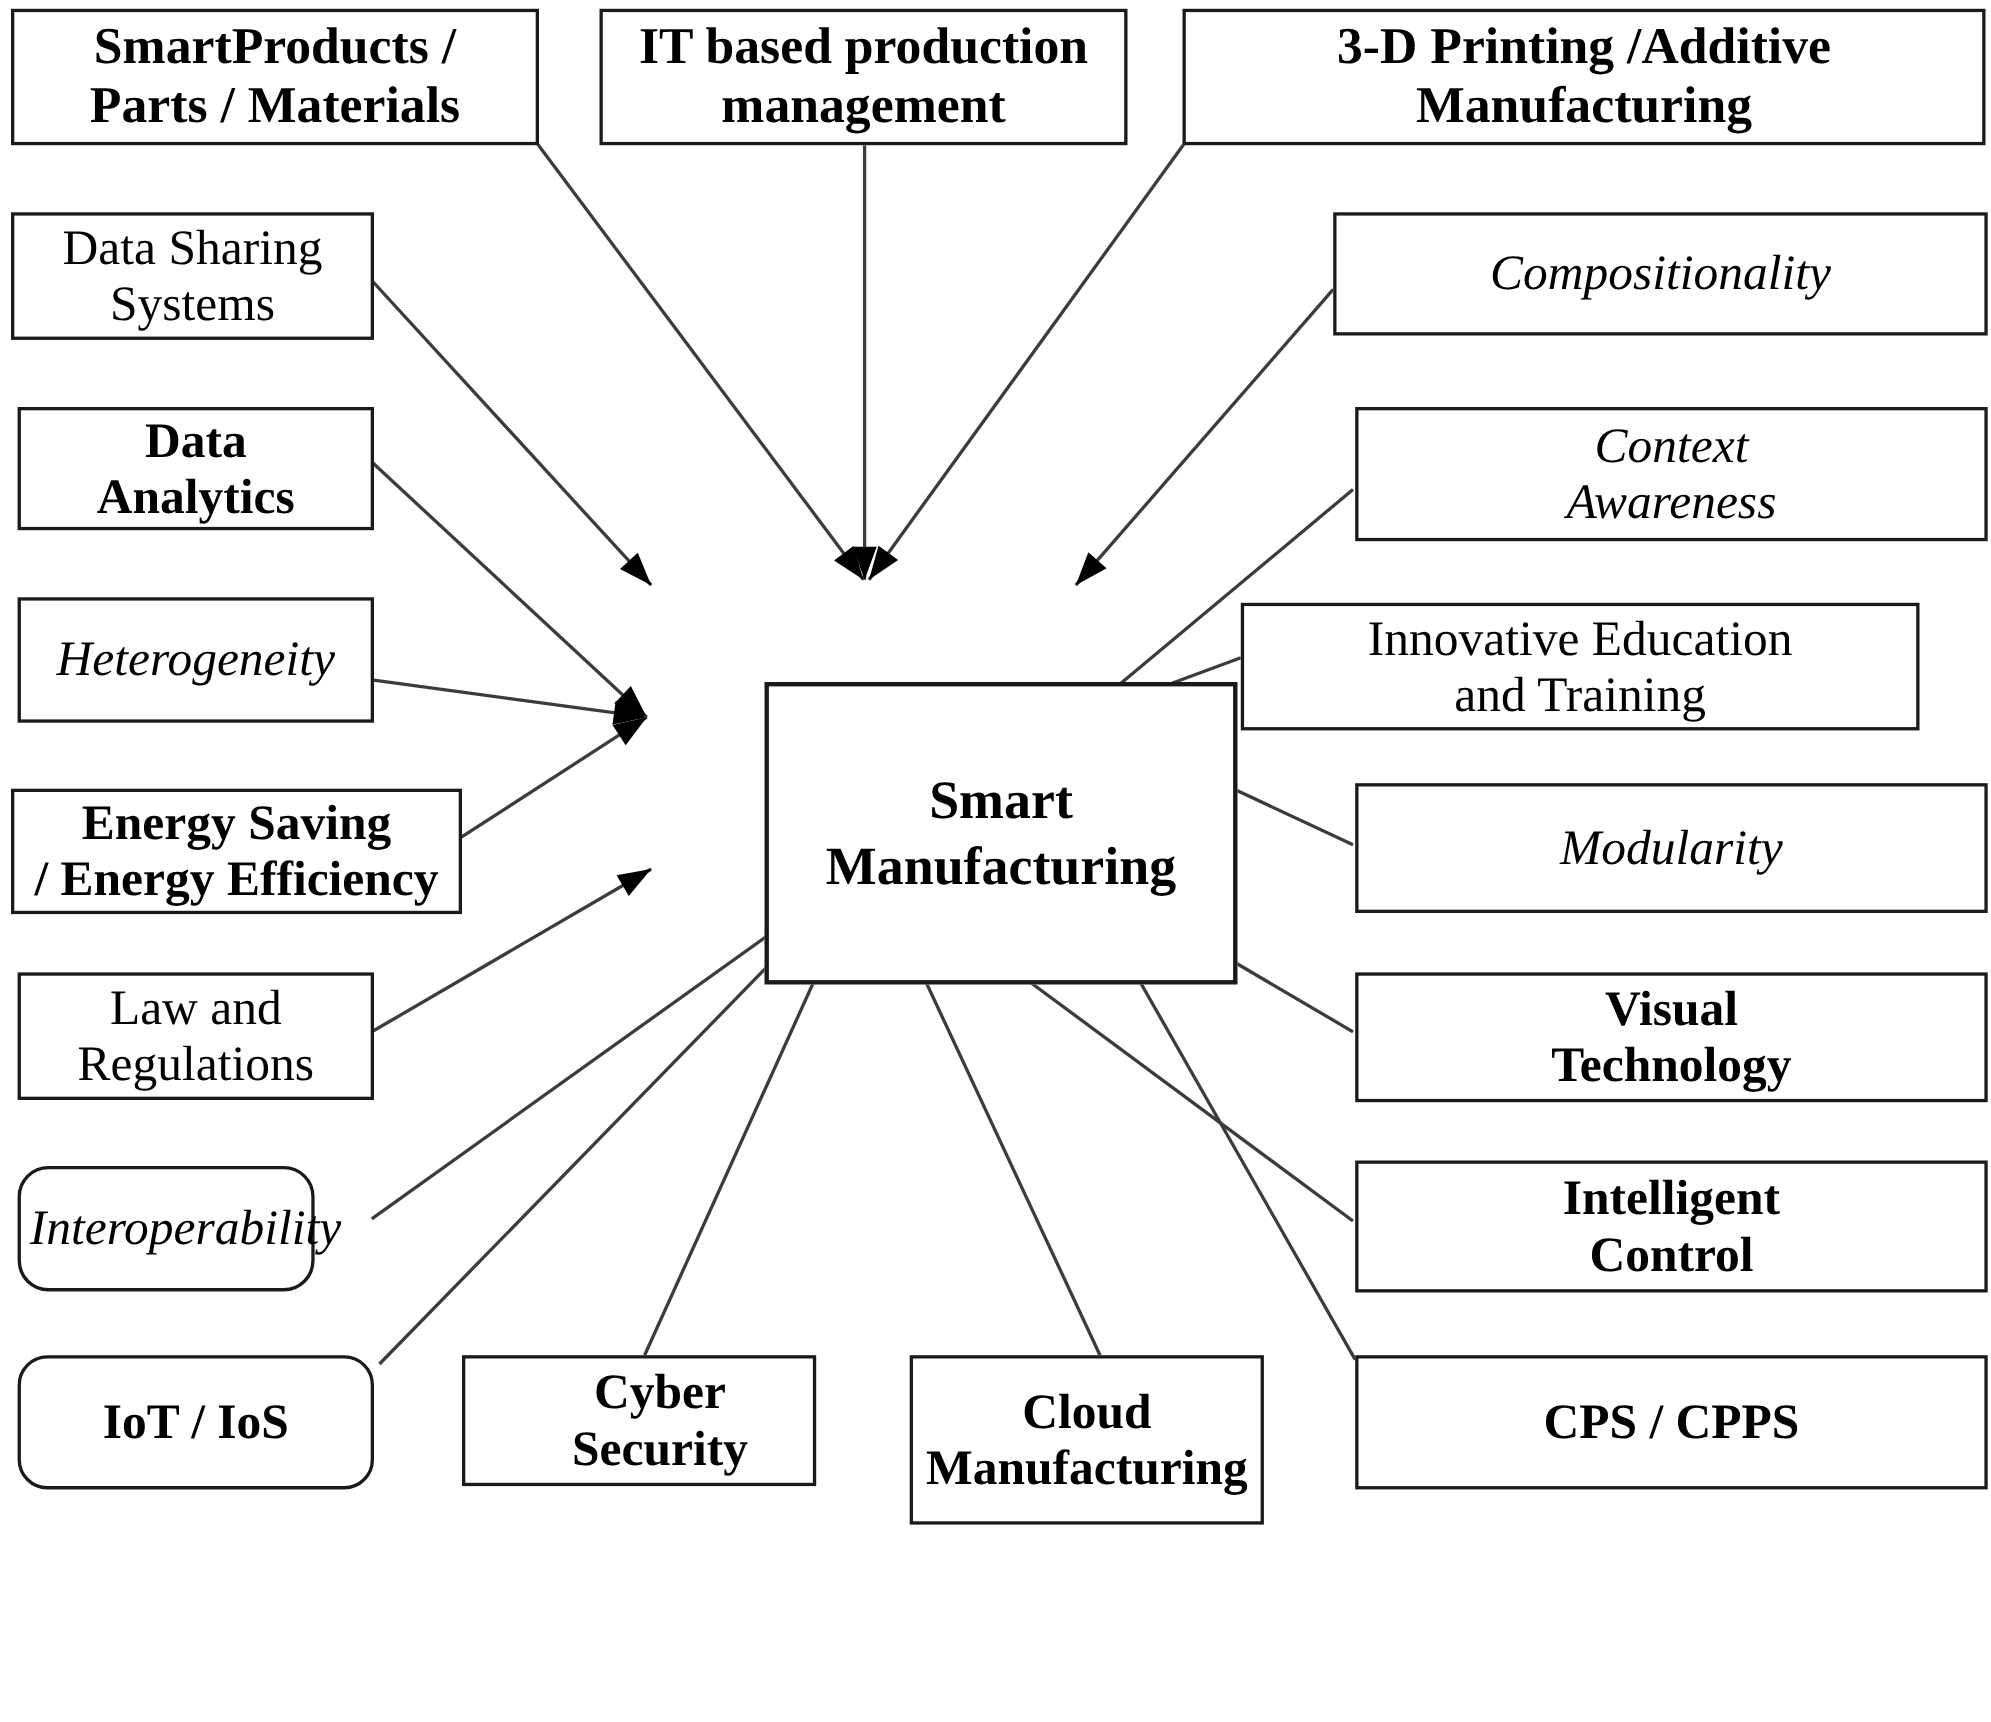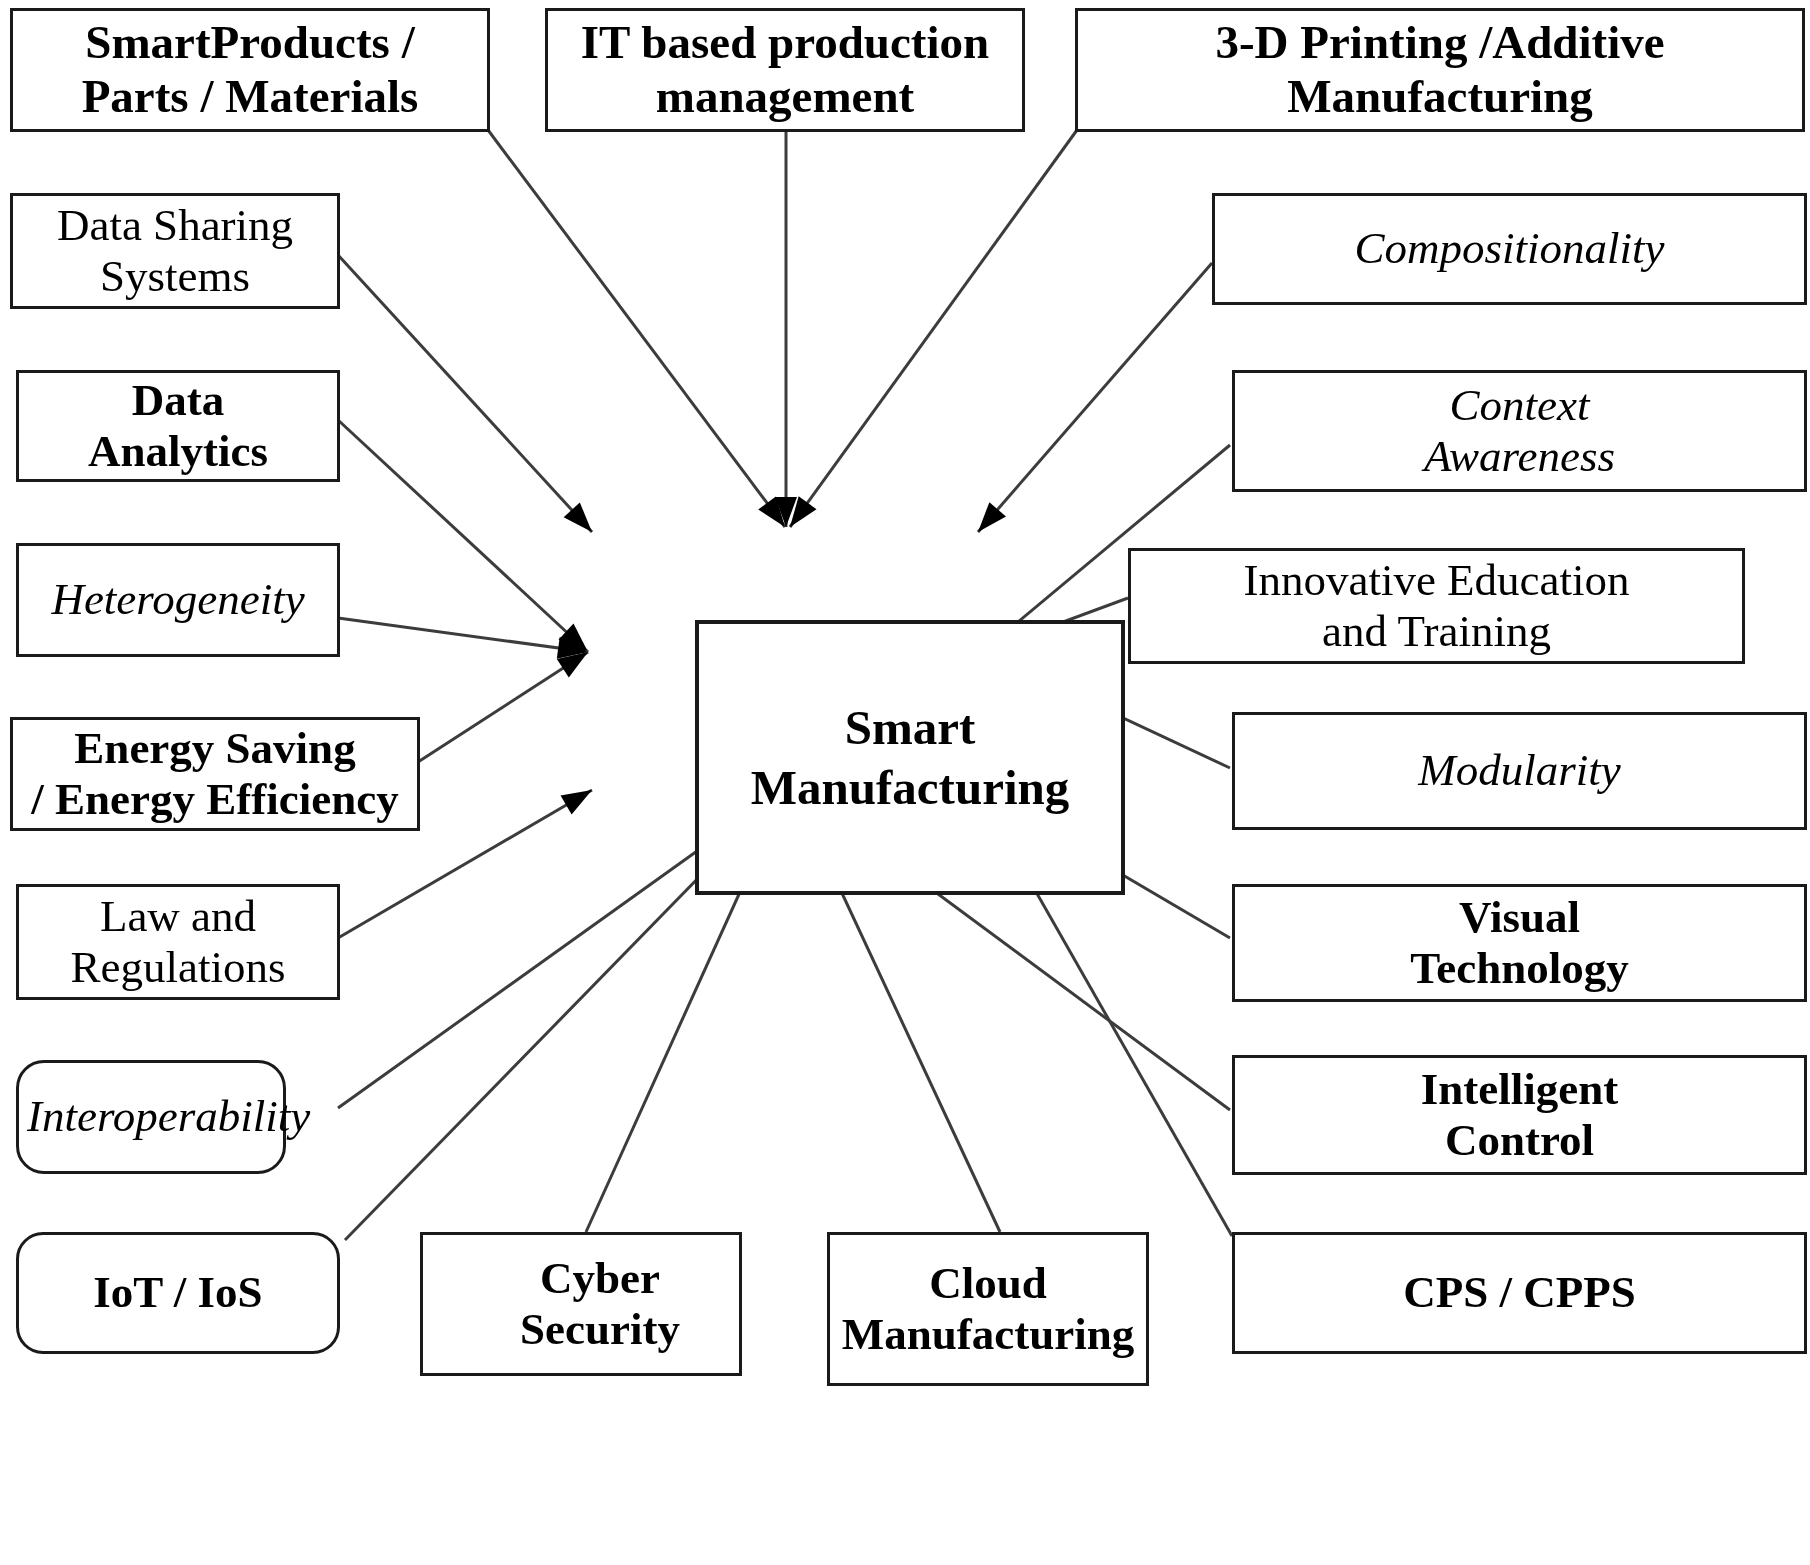--- a/index.html
+++ b/index.html
@@ -188,21 +188,21 @@
     <span class="lbl bold">
       <span>Intelligent</span><br>
       <span>Control</span>
     </span>
   </div>
 
   <div class="node f-bottom" style="left:16px;top:1232px;width:324px;height:122px;border-radius:27px;">
     <span class="lbl bold">IoT / IoS</span>
   </div>
 
-  <div class="node f-bottom" style="left:420px;top:1232px;width:322px;height:144px;padding-left:46px;">
+  <div class="node f-bottom" style="left:420px;top:1232px;width:322px;height:119px;padding-left:46px;">
     <span class="lbl bold">Cyber Security</span>
   </div>
 
   <div class="node f-bottom" style="left:827px;top:1232px;width:322px;height:154px;">
     <span class="lbl bold">
       <span>Cloud</span><br>
       <span>Manufacturing</span>
     </span>
   </div>
 

